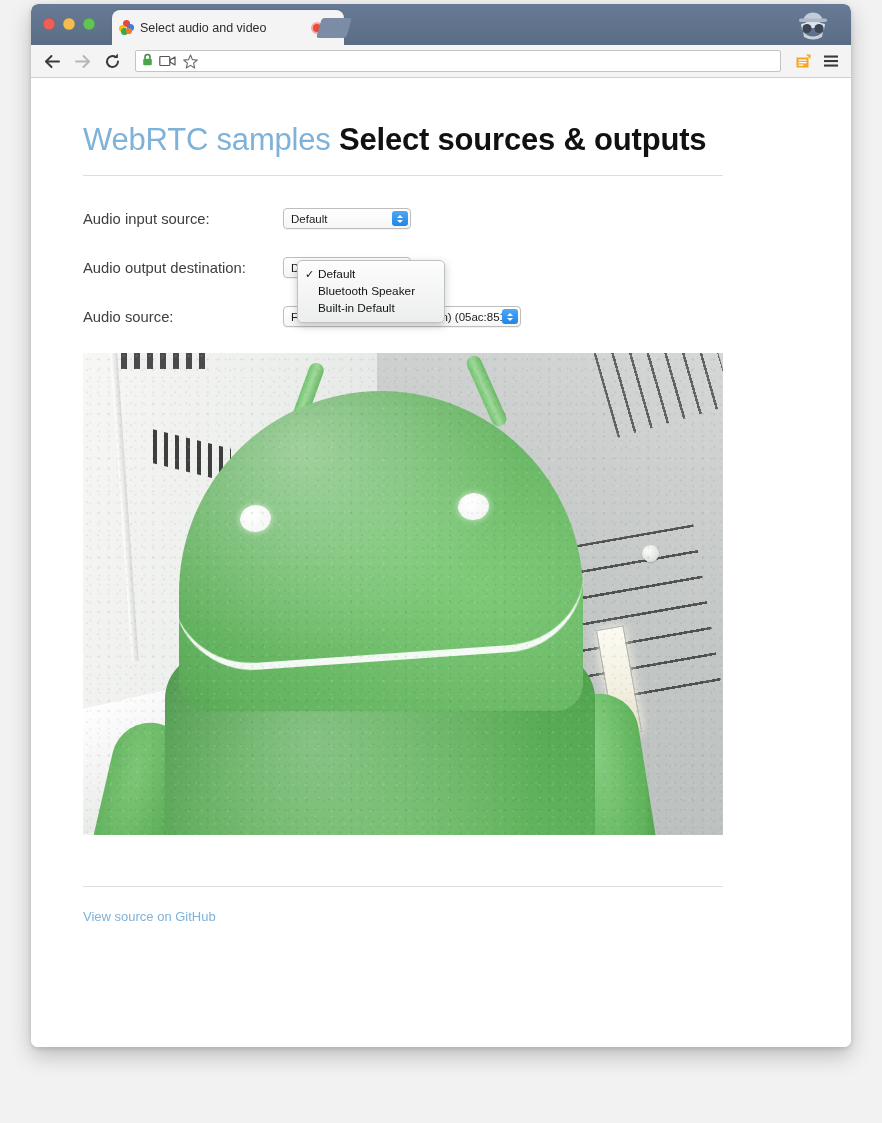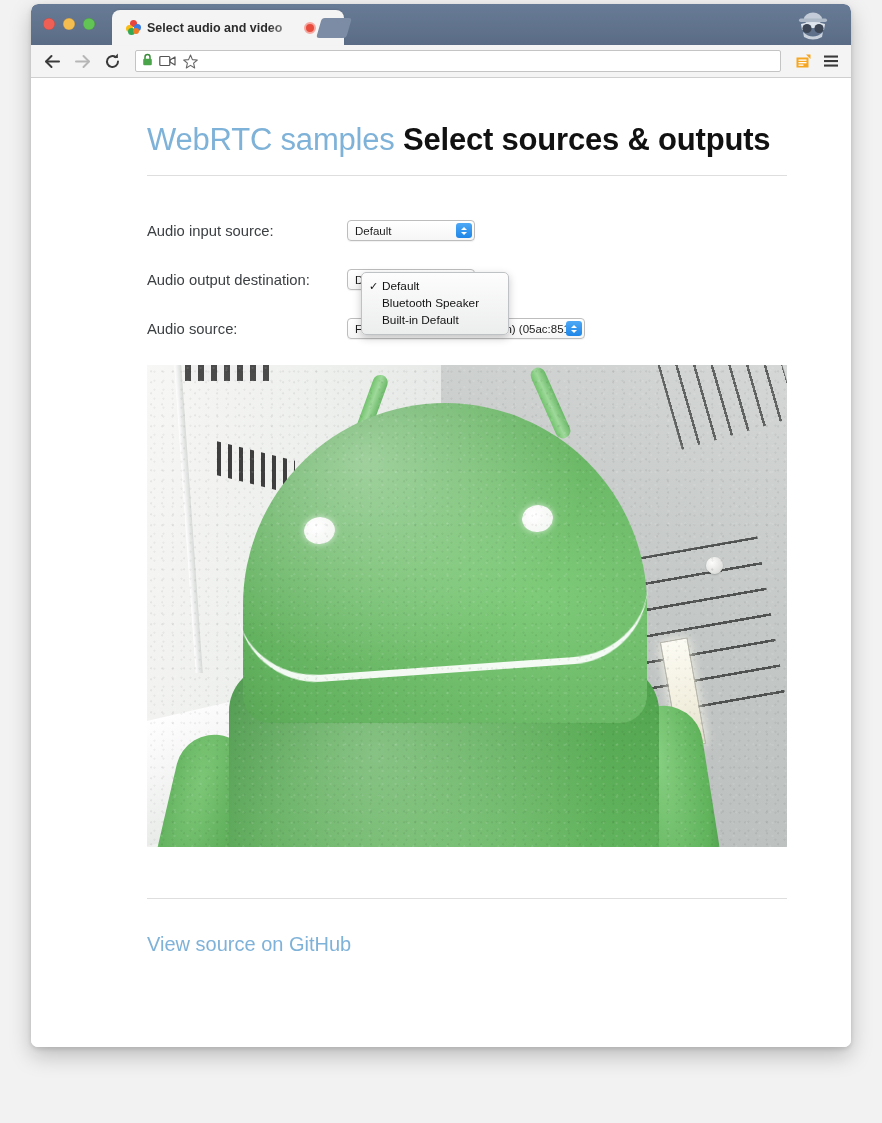--- a/index.html
+++ b/index.html
@@ -41,23 +41,22 @@
 
   
   .tab {
     position: absolute;
     left: 81px; top: 6px;
     width: 232px; height: 35px;
     background: #f4f4f4;
     border-top-left-radius: 8px;
     border-top-right-radius: 8px;
     display: flex; align-items: center;
-    padding: 0 14px;
+    padding: 0 7px;
     box-shadow: 0 -1px 2px rgba(0,0,0,0.08);
-    font-weight: bold;
   }
   .tab-favicon {
     width: 15px; height: 15px;
     flex: 0 0 15px;
     position: relative;
     margin-right: 6px;
   }
   .tab-favicon i {
     position: absolute; width: 7px; height: 7px; border-radius: 50%;
   }
@@ -135,21 +134,21 @@
   .omni-icons { display:flex; align-items:center; gap:5px; flex:0 0 auto; }
   .tb-icon { width: 18px; height: 18px; display:flex; align-items:center; justify-content:center; flex:0 0 auto;}
 
   
   .page {
     height: calc(100% - 74px);
     background: #fff;
     position: relative;
     overflow: hidden;
   }
-  .content { padding: 44px 0 0 116px; }
+  .content { padding: 44px 0 0 52px; }
 
   h1.page-title {
     margin: 0;
     font-size: 31px;
     font-weight: normal;
     letter-spacing: -0.2px;
     line-height: 1.15;
   }
   h1.page-title .brand { color: #7fb2d8; font-weight: normal; }
   h1.page-title .sub   { color: #111; font-weight: bold; }
@@ -163,21 +162,21 @@
 
   p.intro {
     width: 600px;
     margin: 26px 0 0 0;
     font-size: 14.6px;
     line-height: 1.58;
     color: #3c4043;
   }
   p.intro b { font-weight: bold; color: #202124; }
 
-  .form-rows { margin-top: 42px; position: relative; }
+  .form-rows { margin-top: 30px; position: relative; }
   .form-row {
     display: flex; align-items: center;
     height: 26px;
     margin-bottom: 23px;
   }
   .form-label {
     font-size: 14.8px; color: #3c4043;
     width: 200px; flex: 0 0 200px;
   }
 
@@ -391,22 +390,22 @@
   }
 
   
   .footer-rule {
     width: 640px; height: 1px;
     background: #dedede;
     margin-top: 51px;
   }
   .footer-link {
     display: inline-block;
-    margin-top: 34px;
-    font-size: 20px;
+    margin-top: 22px;
+    font-size: 13px;
     color: #7fb2d8;
     text-decoration: none;
   }
 </style>
 </head>
 <body>
 
 <div class="browser-window">
 
   <div class="titlebar">

